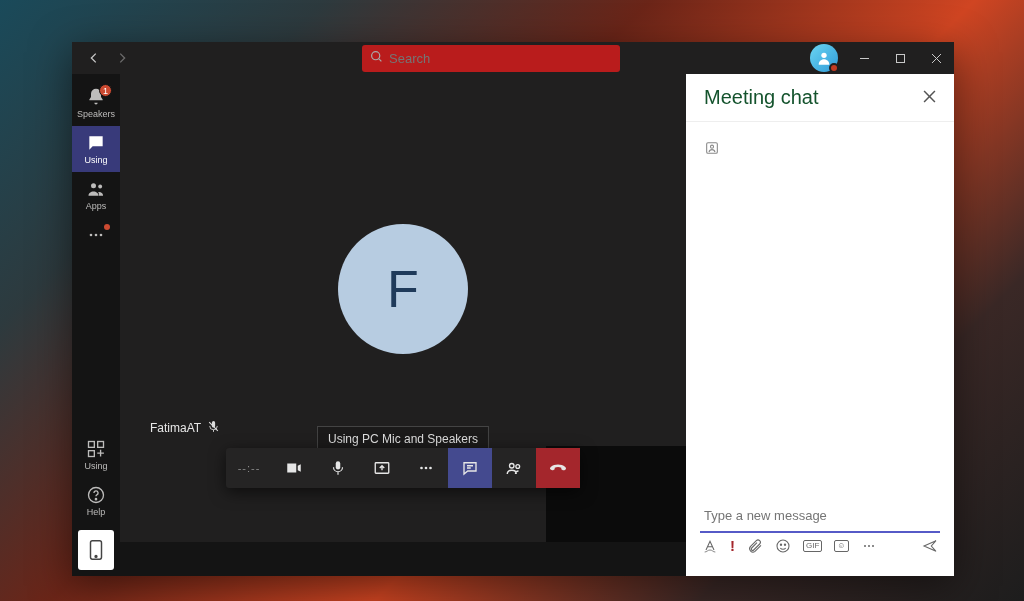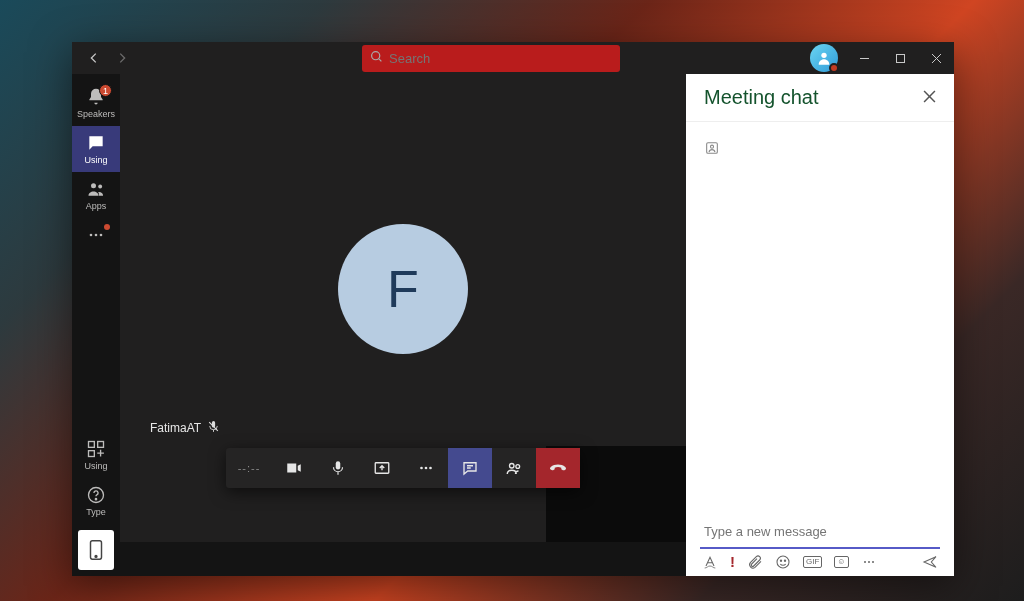--- a/index.html
+++ b/index.html
@@ -45,21 +45,21 @@
   .stage-bottom-bar { height:34px; background:#141414;}
   .stage-dark-pane { position:absolute; right:0; bottom:0; width:140px; height:96px; background:#0b0b0b; z-index:1;}
   .chat-panel { width:268px; background:#fff; display:flex; flex-direction:column;}
   .chat-header { height:48px; display:flex; align-items:center; justify-content:space-between; padding:0 18px; border-bottom:1px solid #eee;}
   .chat-title { font-size:20px; font-weight:400; color:#14532d;}
   .chat-close { cursor:pointer; color:#555;}
   .chat-body { flex:1; padding:18px 18px 0 18px; overflow:auto;}
   .sys-msg { display:flex; gap:10px; font-size:12px; color:#666;}
   .sys-msg b { color:#333; font-weight:600;}
   .sys-icon { flex:0 0 18px; color:#888;}
-  .compose-wrap { padding:8px 14px 4px 14px;}
+  .compose-wrap { padding:8px 14px 20px 14px;}
   .compose-input { width:100%; border:none; border-bottom:2px solid #565ac7; padding:8px 4px; font-size:13px; outline:none; color:#333; background:transparent;}
   .compose-tools { display:flex; align-items:center; gap:12px; padding:4px 2px 2px 2px; color:#666;}
   .compose-tools .spacer { flex:1;}
   .tool-btn { cursor:pointer; display:flex; align-items:center; justify-content:center;}
   .tool-btn svg { width:16px; height:16px;}
   .priority-mark { color:#a4262c; font-weight:900; font-size:15px;}
   .gif-box, .sticker-box { font-size:8px; border:1.2px solid #666; border-radius:2px; padding:1px 2px; line-height:1;}
 </style>
 </head>
 <body>
@@ -160,21 +160,21 @@
             <path d="M17.5 13v8M13.5 17h8"></path>
           </svg>
         <span>Using</span>
       </div>
       <div class="rail-item">
         <svg viewBox="0 0 24 24" fill="none" stroke="currentColor" stroke-width="1.6">
             <circle cx="12" cy="12" r="9"></circle>
             <path d="M9.5 9.5a2.5 2.5 0 1 1 3.5 2.3c-.9.4-1 1-1 1.7"></path>
             <circle cx="12" cy="17" r=".8" fill="currentColor"></circle>
           </svg>
-        <span>Type</span>
+        <span>Help</span>
       </div>
       <div class="rail-bottom-square">
         <svg viewBox="0 0 16 24" fill="none" stroke-width="1.6">
             <rect x="2" y="2" width="12" height="20" rx="2"></rect>
             <circle cx="8" cy="19" r="1" fill="#444"></circle>
           </svg>
       </div>
     </div>
 
     <div class="main-area">
@@ -185,20 +185,23 @@
           </div>
           <div class="participant-tag">
             <span>FatimaAT</span>
             <span>
               <svg width="13" height="13" viewBox="0 0 24 24" fill="#ddd">
                   <path d="M12 2a3 3 0 0 0-3 3v6a3 3 0 0 0 6 0V5a3 3 0 0 0-3-3z"></path>
                   <path d="M5 11a7 7 0 0 0 14 0M12 18v4" stroke="#ddd" fill="none" stroke-width="1.6"></path>
                   <path d="M4 4l16 16" stroke="#ddd" stroke-width="2"></path>
                 </svg>
             </span>
+          </div>
+          <div class="tooltip">
+            <span>Using PC Mic and Speakers</span>
           </div>
 
           <div class="call-controls">
             <div class="duration-slot">
                 <span>--:--</span>
               </div>
             <div class="ctrl-btn">
               <svg viewBox="0 0 24 24" fill="currentColor">
                   <path d="M3 6h12v12H3zM17 9l4-2v10l-4-2z"></path>
                 </svg>

